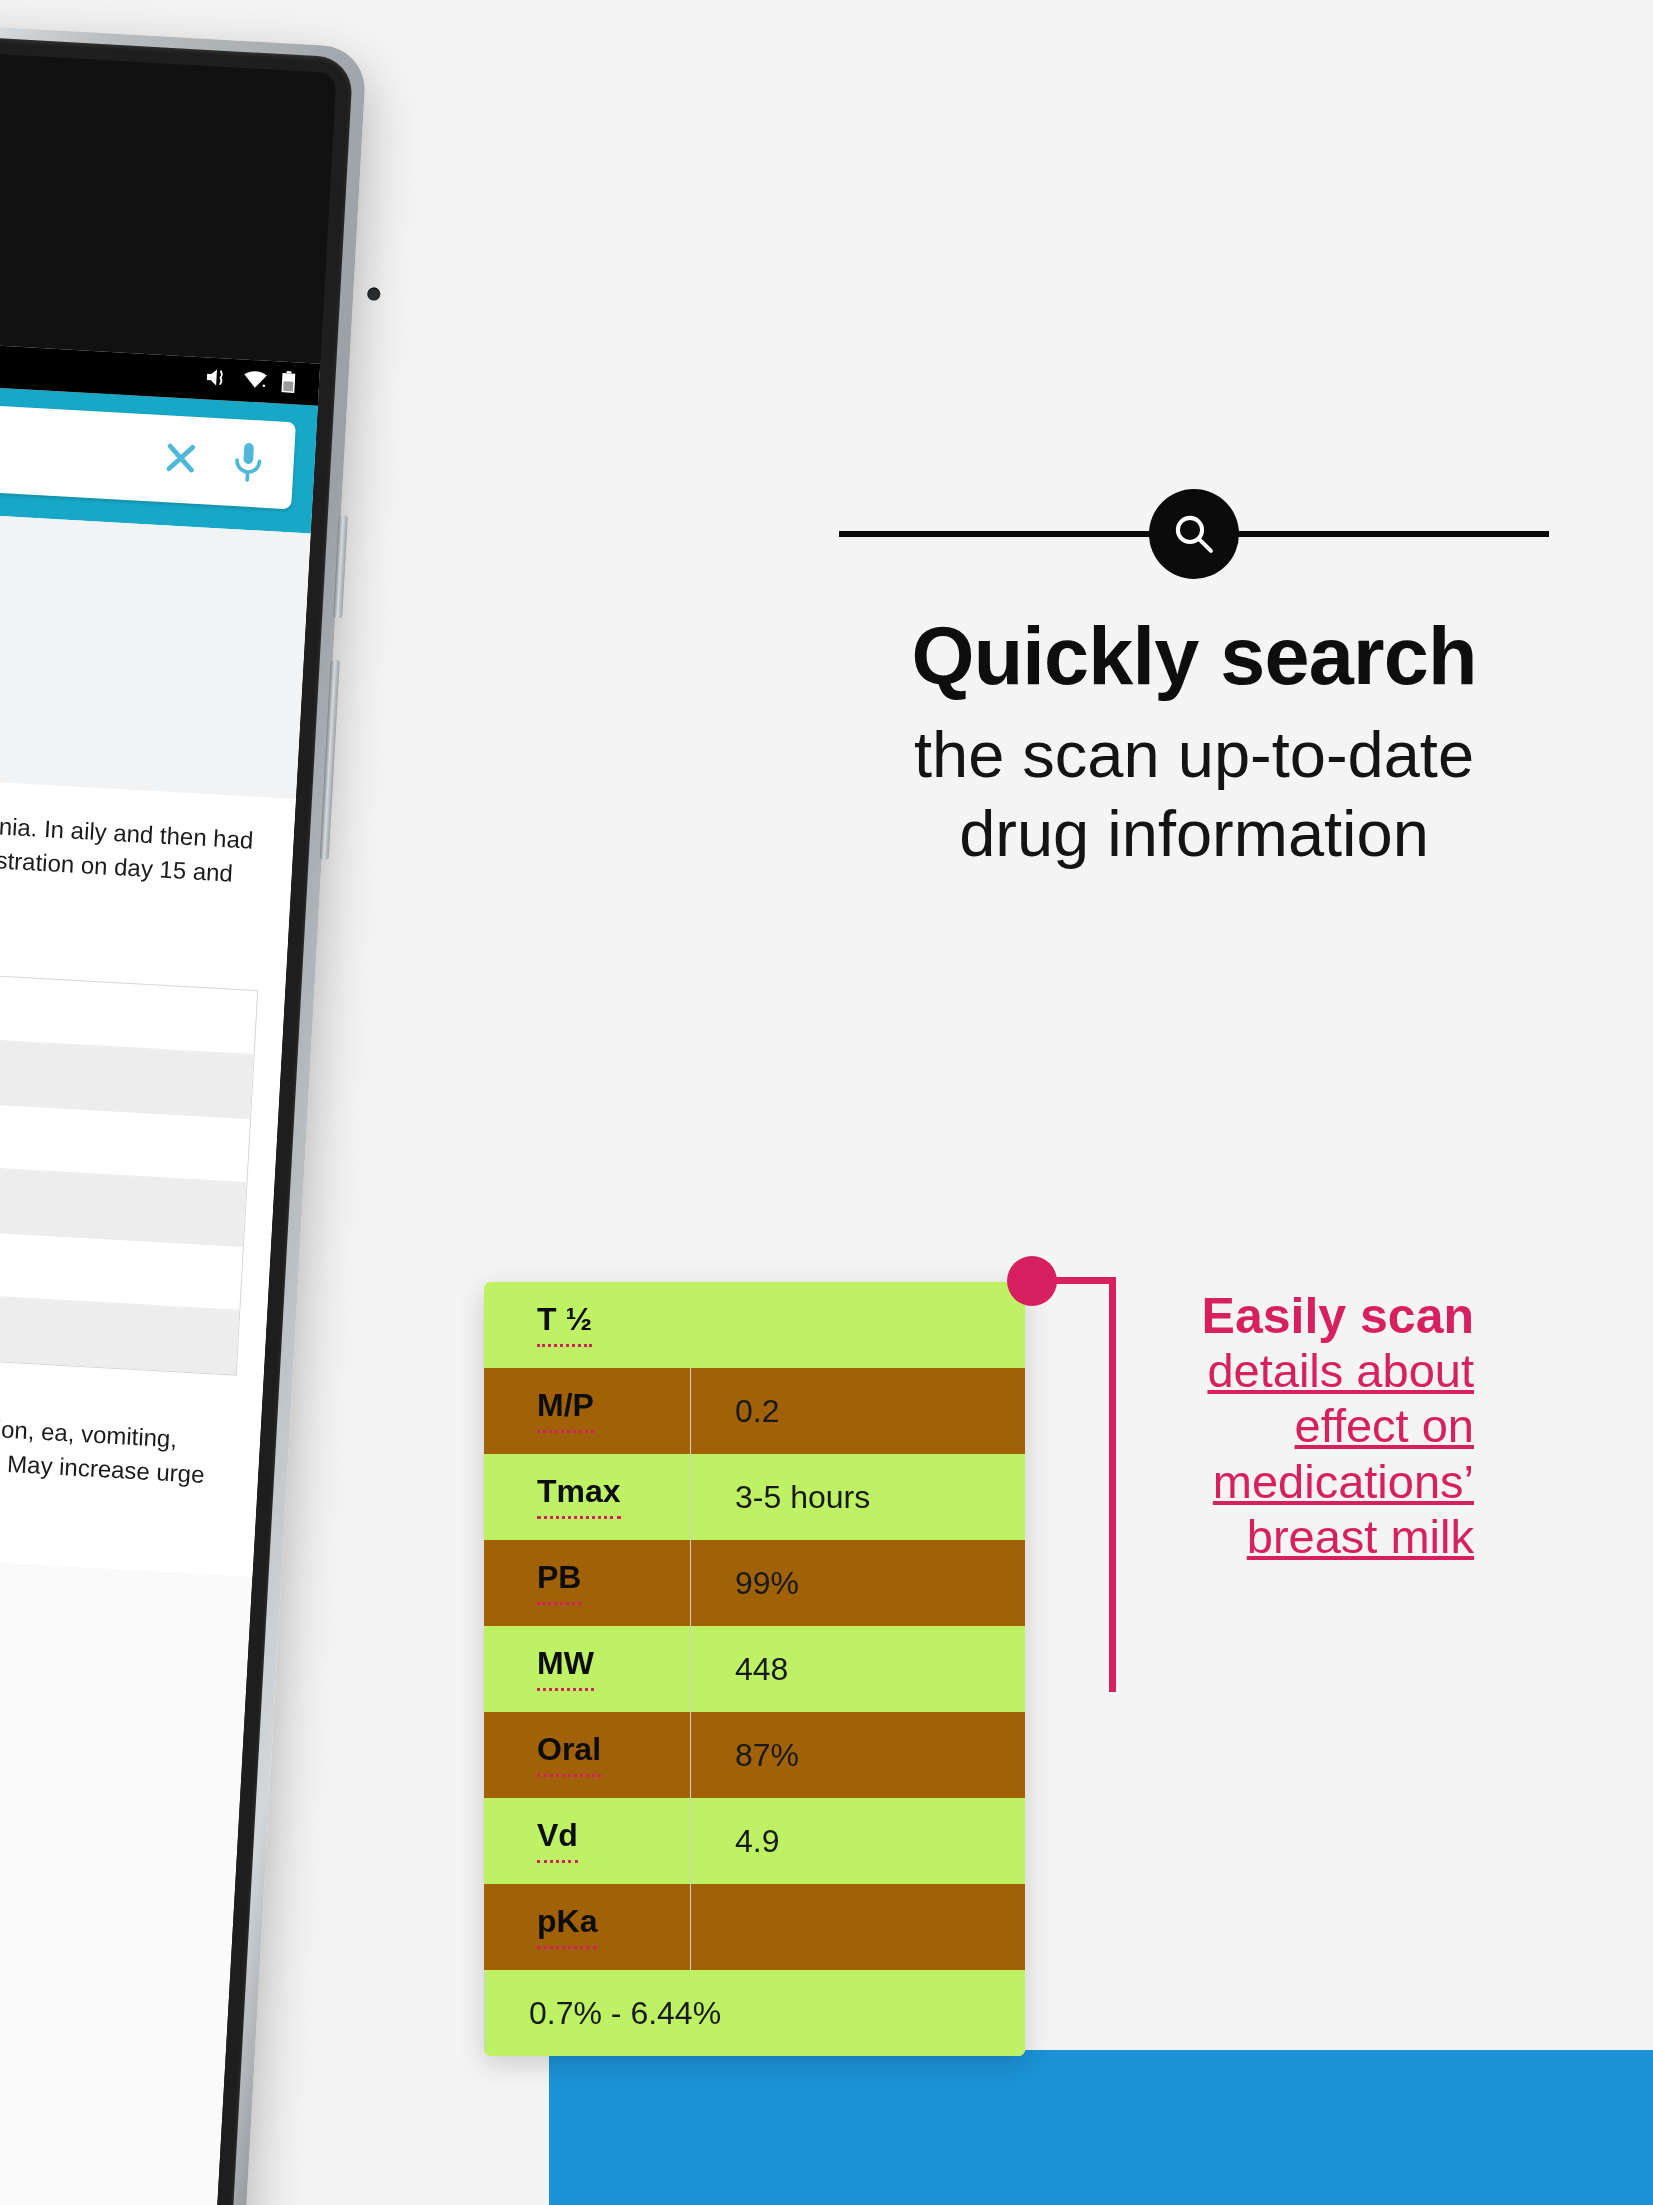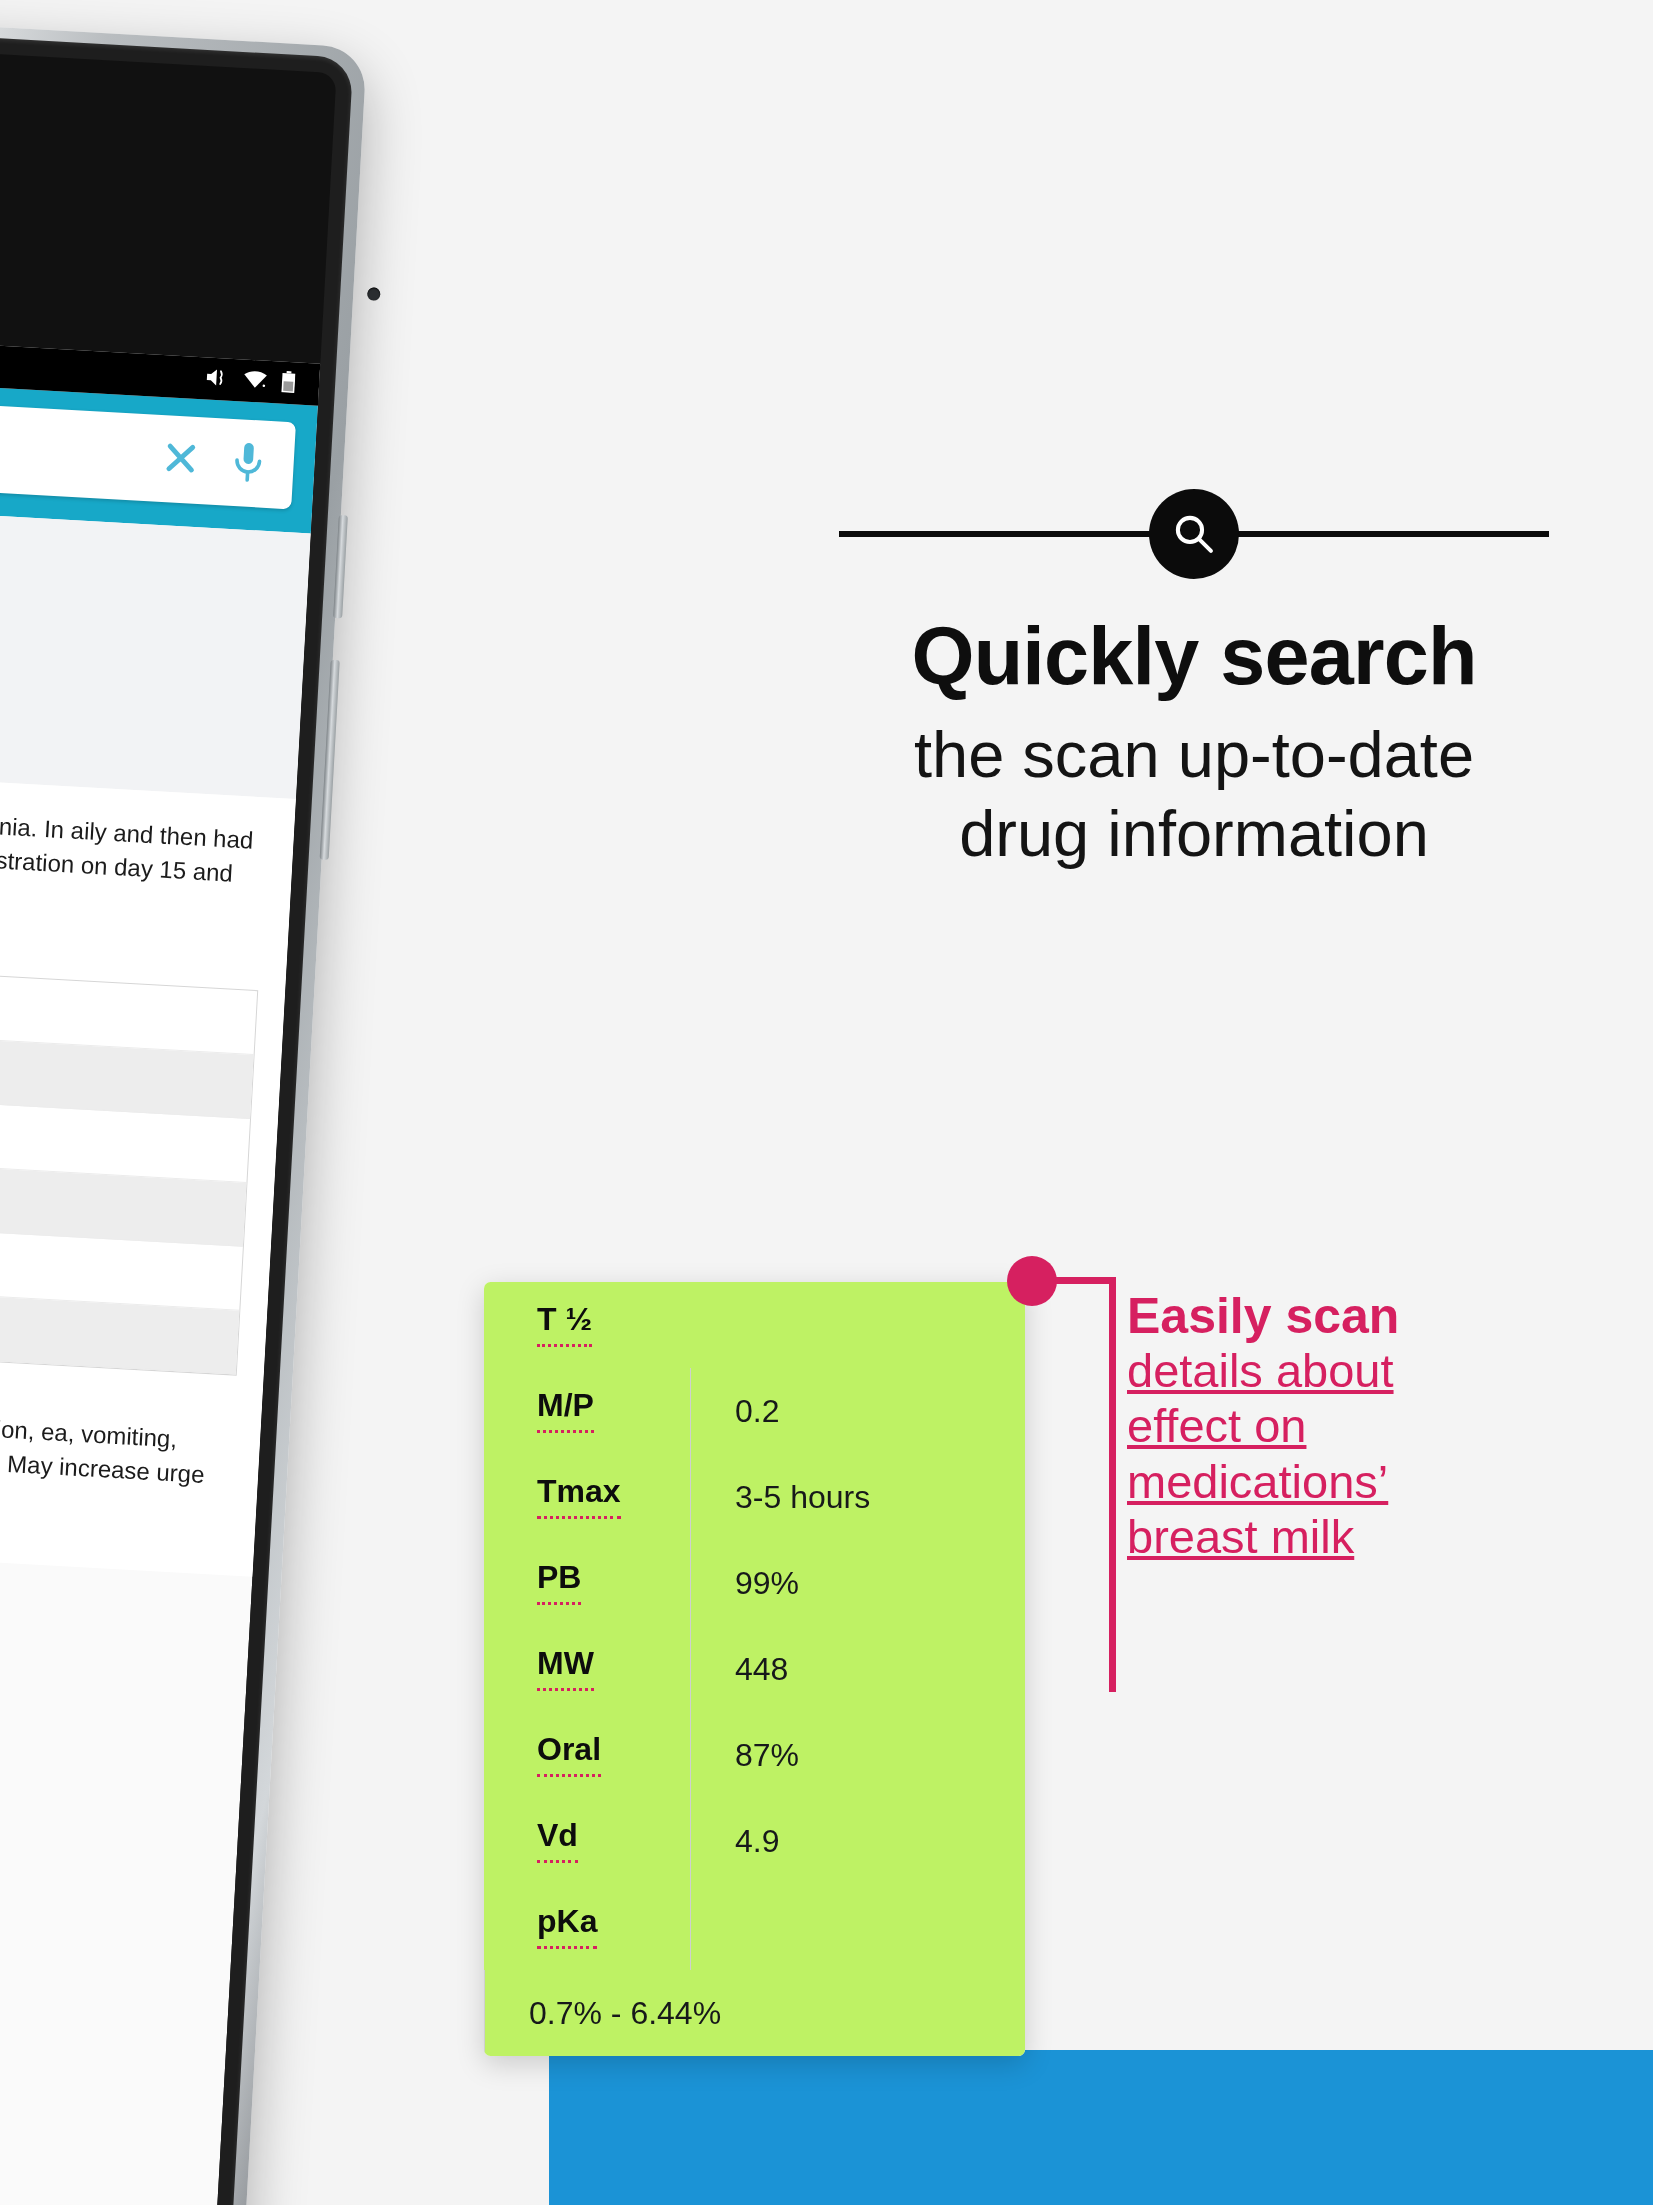--- a/index.html
+++ b/index.html
@@ -91,21 +91,21 @@
     font-size:65px;font-weight:400;color:#141414;line-height:1.22;margin-top:14.5px;
   }
 
   
   #data-card{
     left:484px;top:1282px;width:541px;
     background:#fbfbfb;border-radius:6.5px;overflow:hidden;
     box-shadow:0 8px 27.4px rgba(0,0,0,.17);
   }
   .data-row{display:flex;align-items:stretch;min-height:86px;}
-  .data-row.alt{background:#bef264;}
+  .data-row.alt{background:#a16207;}
   .data-row.odd{background:#bef264;}
   .cell-label{
     width:206px;flex:0 0 206px;display:flex;align-items:center;
     padding-left:53px;box-sizing:border-box;position:relative;
   }
   .label-text{
     font-size:32px;font-weight:700;color:#0d0d0d;
     border-bottom:3.2px dotted #d62060;padding-bottom:9px;line-height:1;
   }
   .cell-value{
@@ -114,21 +114,21 @@
     font-size:32px;color:#17191a;
   }
 
   
   #connector{left:1007px;top:1256px;width:129px;height:436px;}
   #connector-dot{position:absolute;left:0;top:0;width:50px;height:50px;border-radius:50%;background:#d62060;}
   #connector-h{position:absolute;left:25px;top:21px;width:84px;height:7.3px;background:#d62060;}
   #connector-v{position:absolute;left:102px;top:21px;width:7.3px;height:415px;background:#d62060;}
 
   
-  #callout{left:1127px;top:1290px;width:347px;color:#d62060;}
+  #callout{left:1127px;top:1290px;width:347px;color:#d62060;text-align:right;}
   #callout-title{font-size:50px;font-weight:700;line-height:1.06;}
   #callout-body{font-size:47px;font-weight:400;line-height:1.18;margin-top:0;text-decoration:underline;}
 </style>
 </head>
 <body>
 
 <div class="layer" id="blue-band"></div>
 
 <div class="layer" id="device">
   <div id="device-frame"></div>

